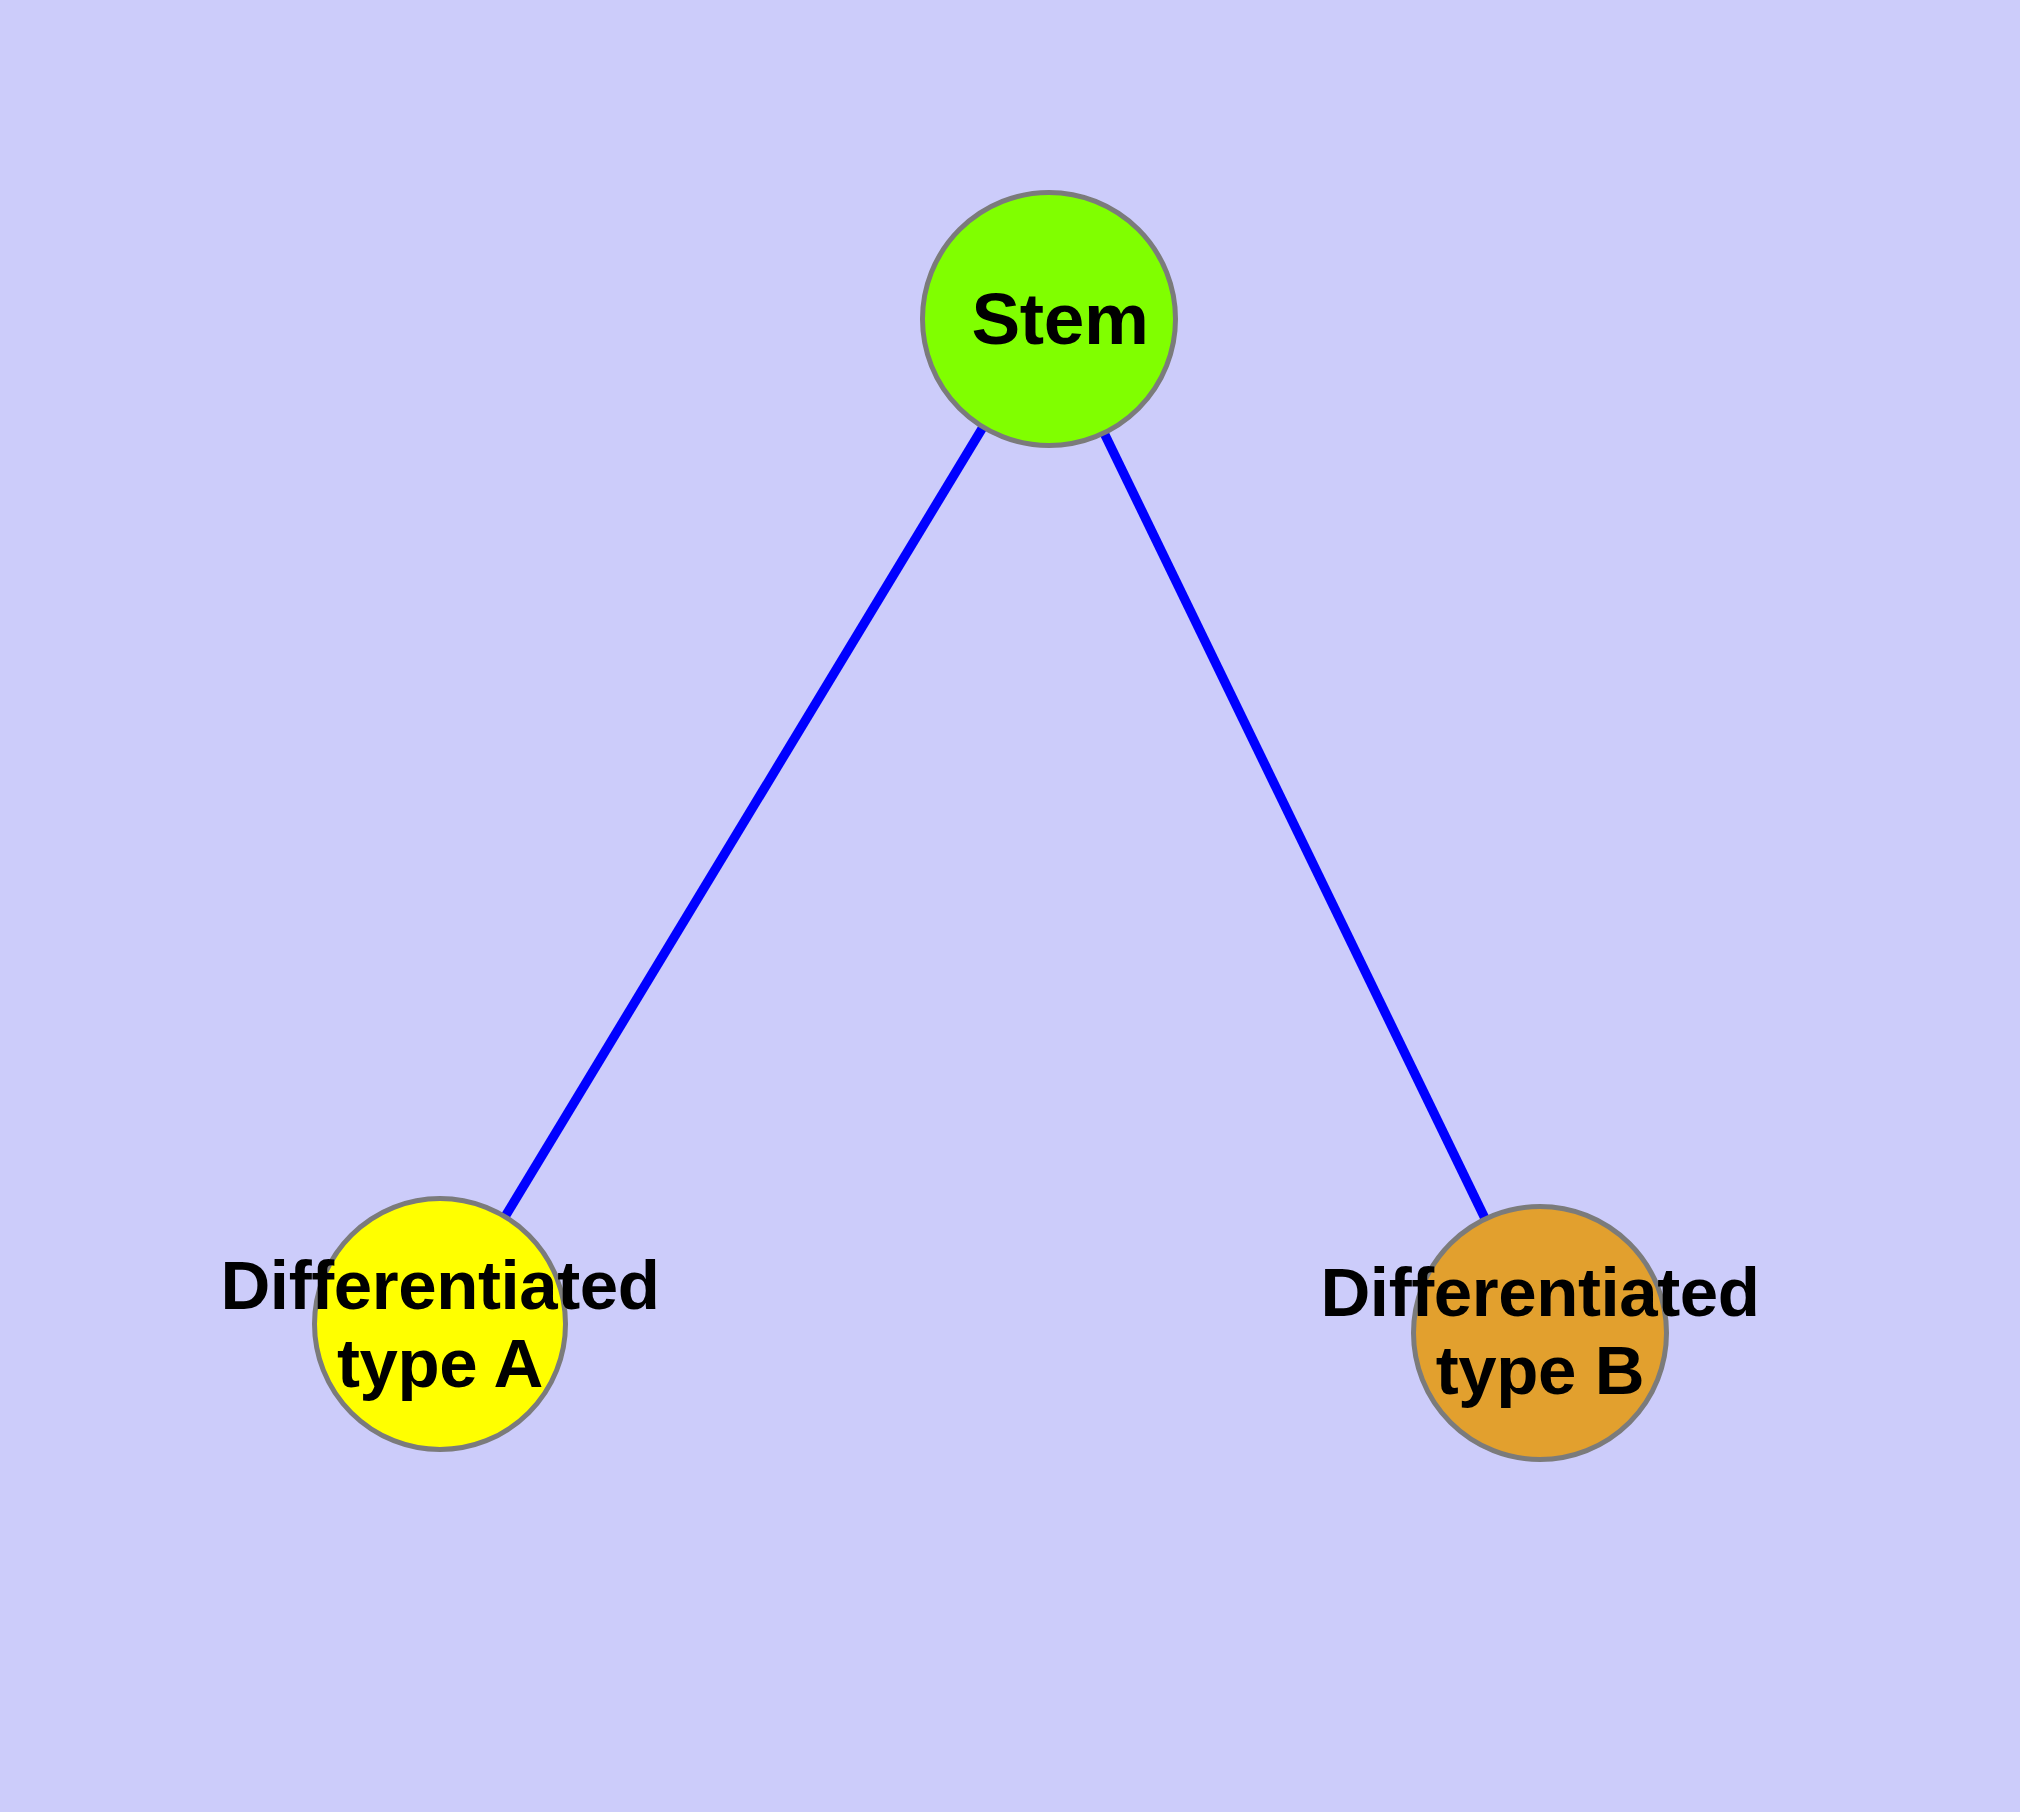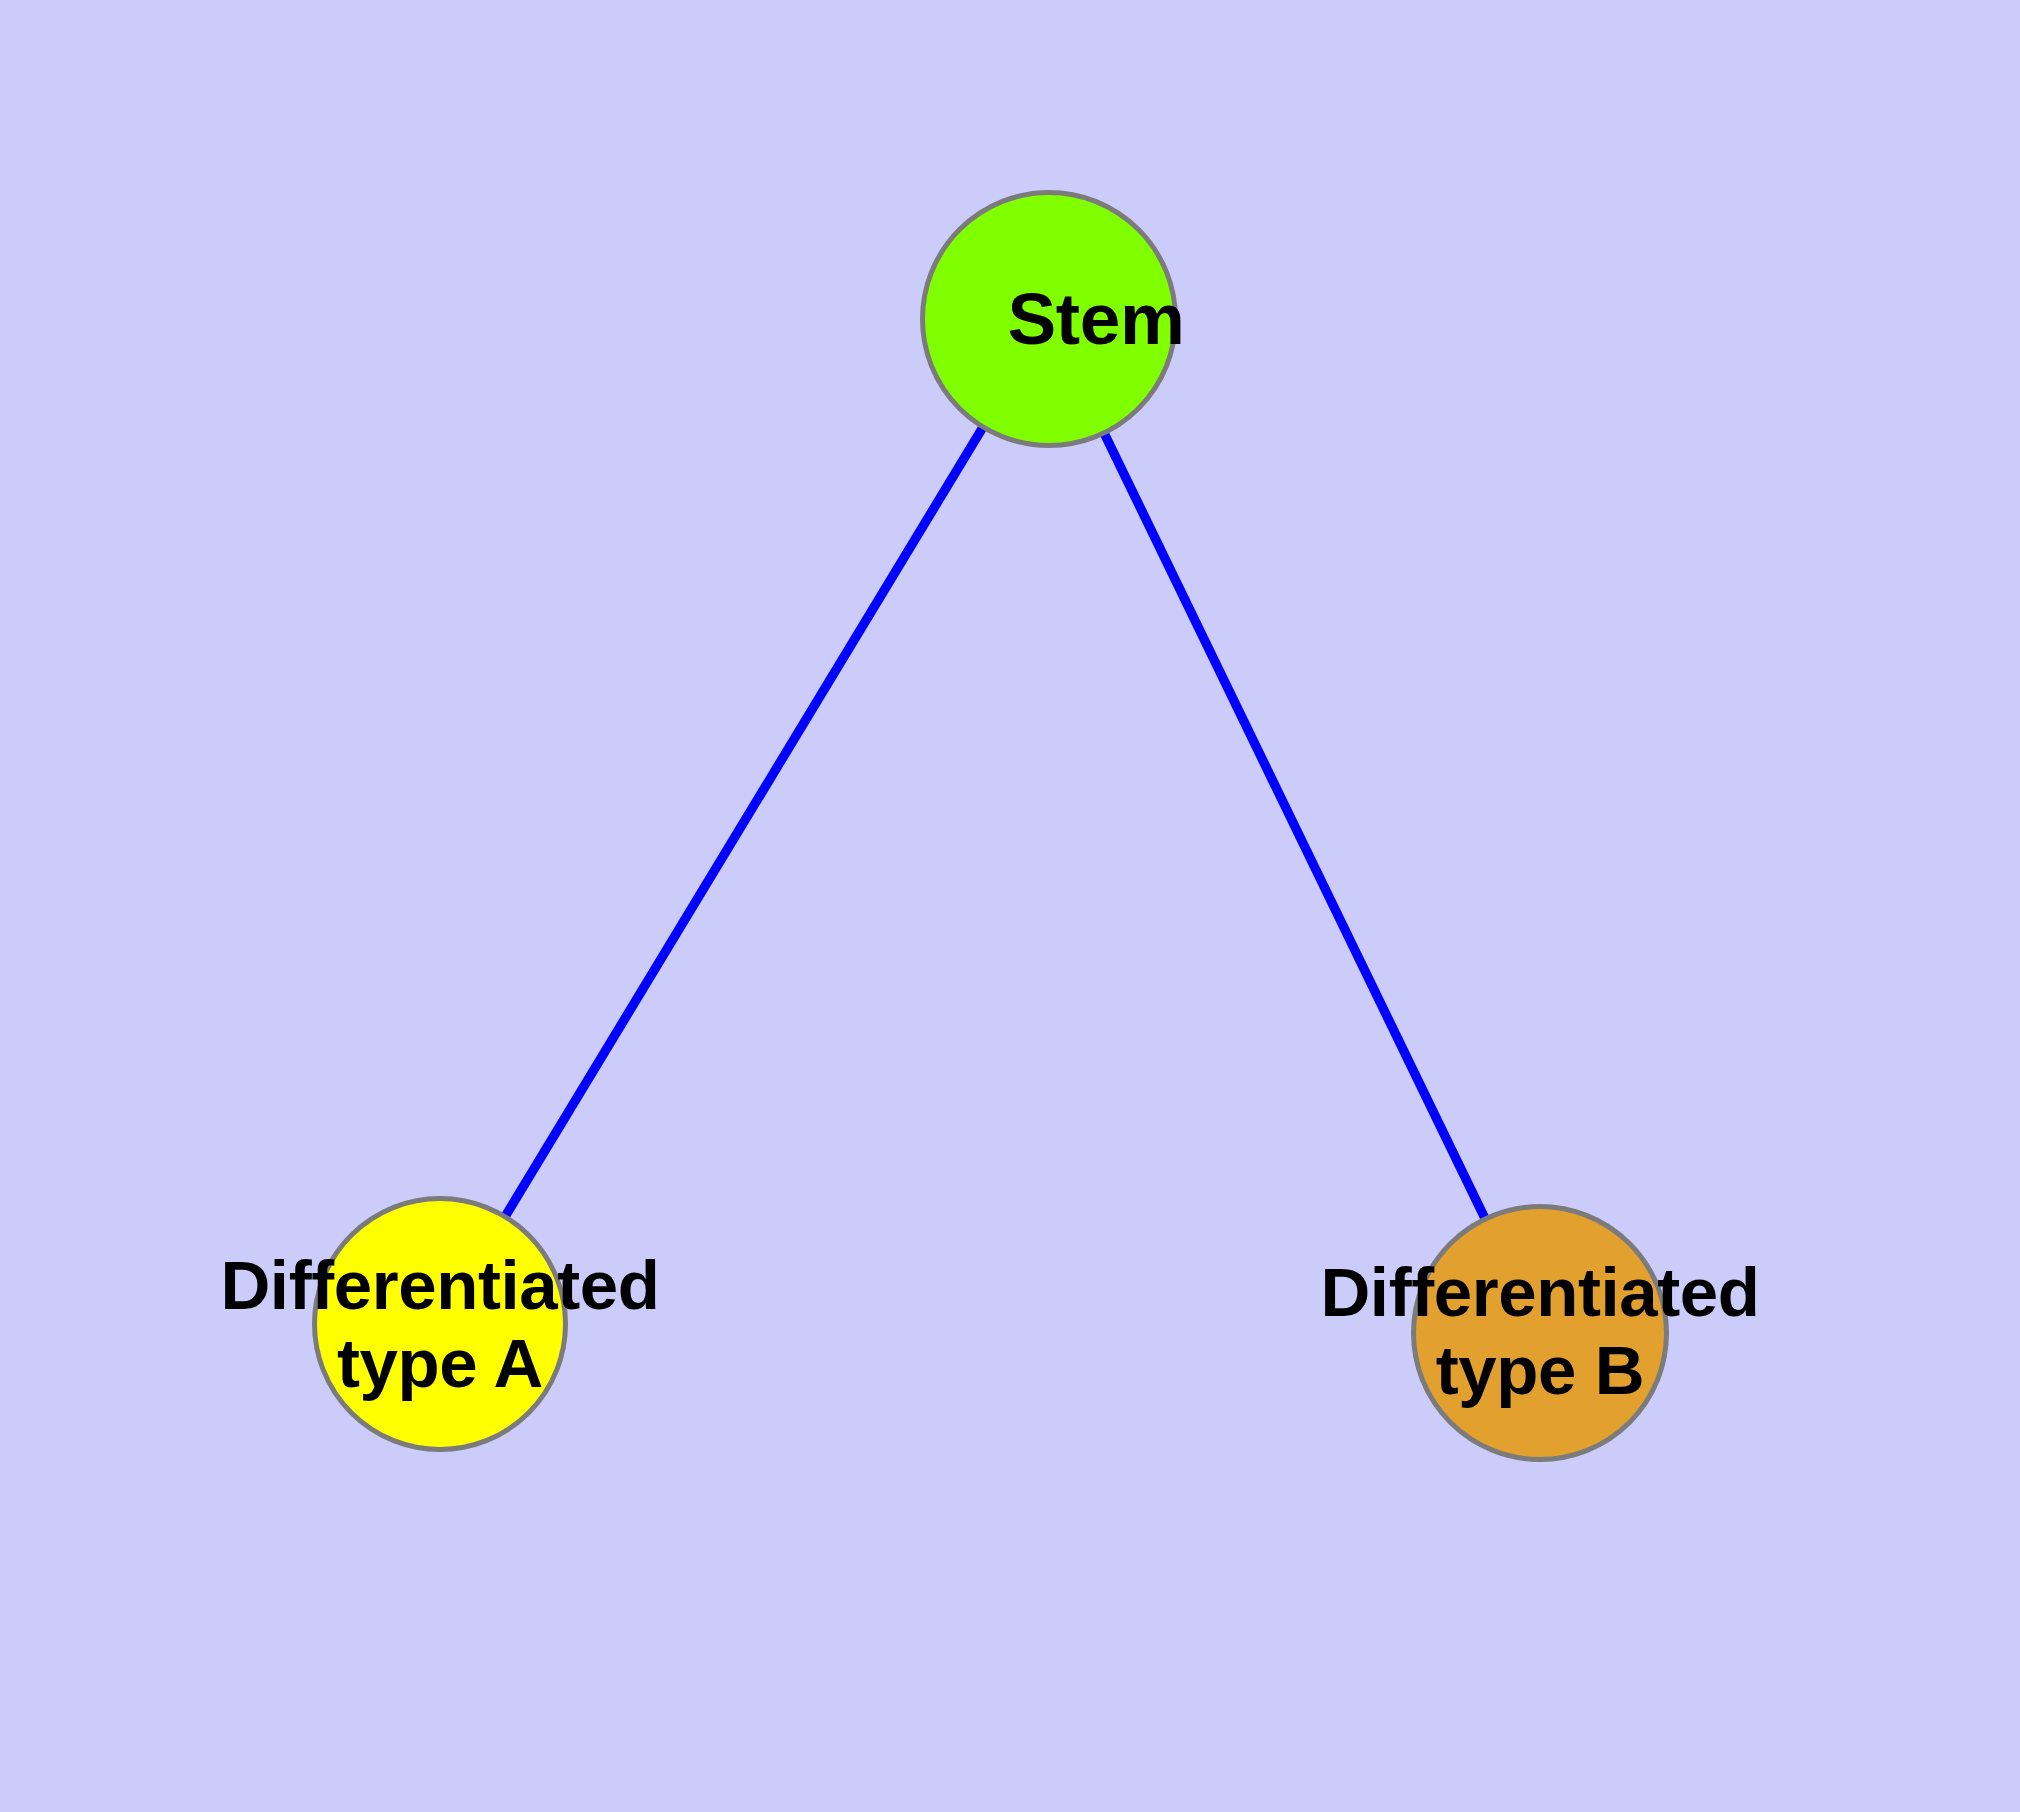--- a/index.html
+++ b/index.html
@@ -55,21 +55,21 @@
   .node-label {
     position: absolute;
     text-align: center;
     font-weight: bold;
     color: #000000;
     line-height: 1.13;
     white-space: pre;
     letter-spacing: -0.4px;
   }
   #label-stem {
-    left: 1096px;
+    left: 1060px;
     top: 319px;
     transform: translate(-50%, -50%);
     font-size: 73px;
   }
   #label-diff-a {
     left: 440px;
     top: 1325px;
     transform: translate(-50%, -50%);
     font-size: 69px;
   }

